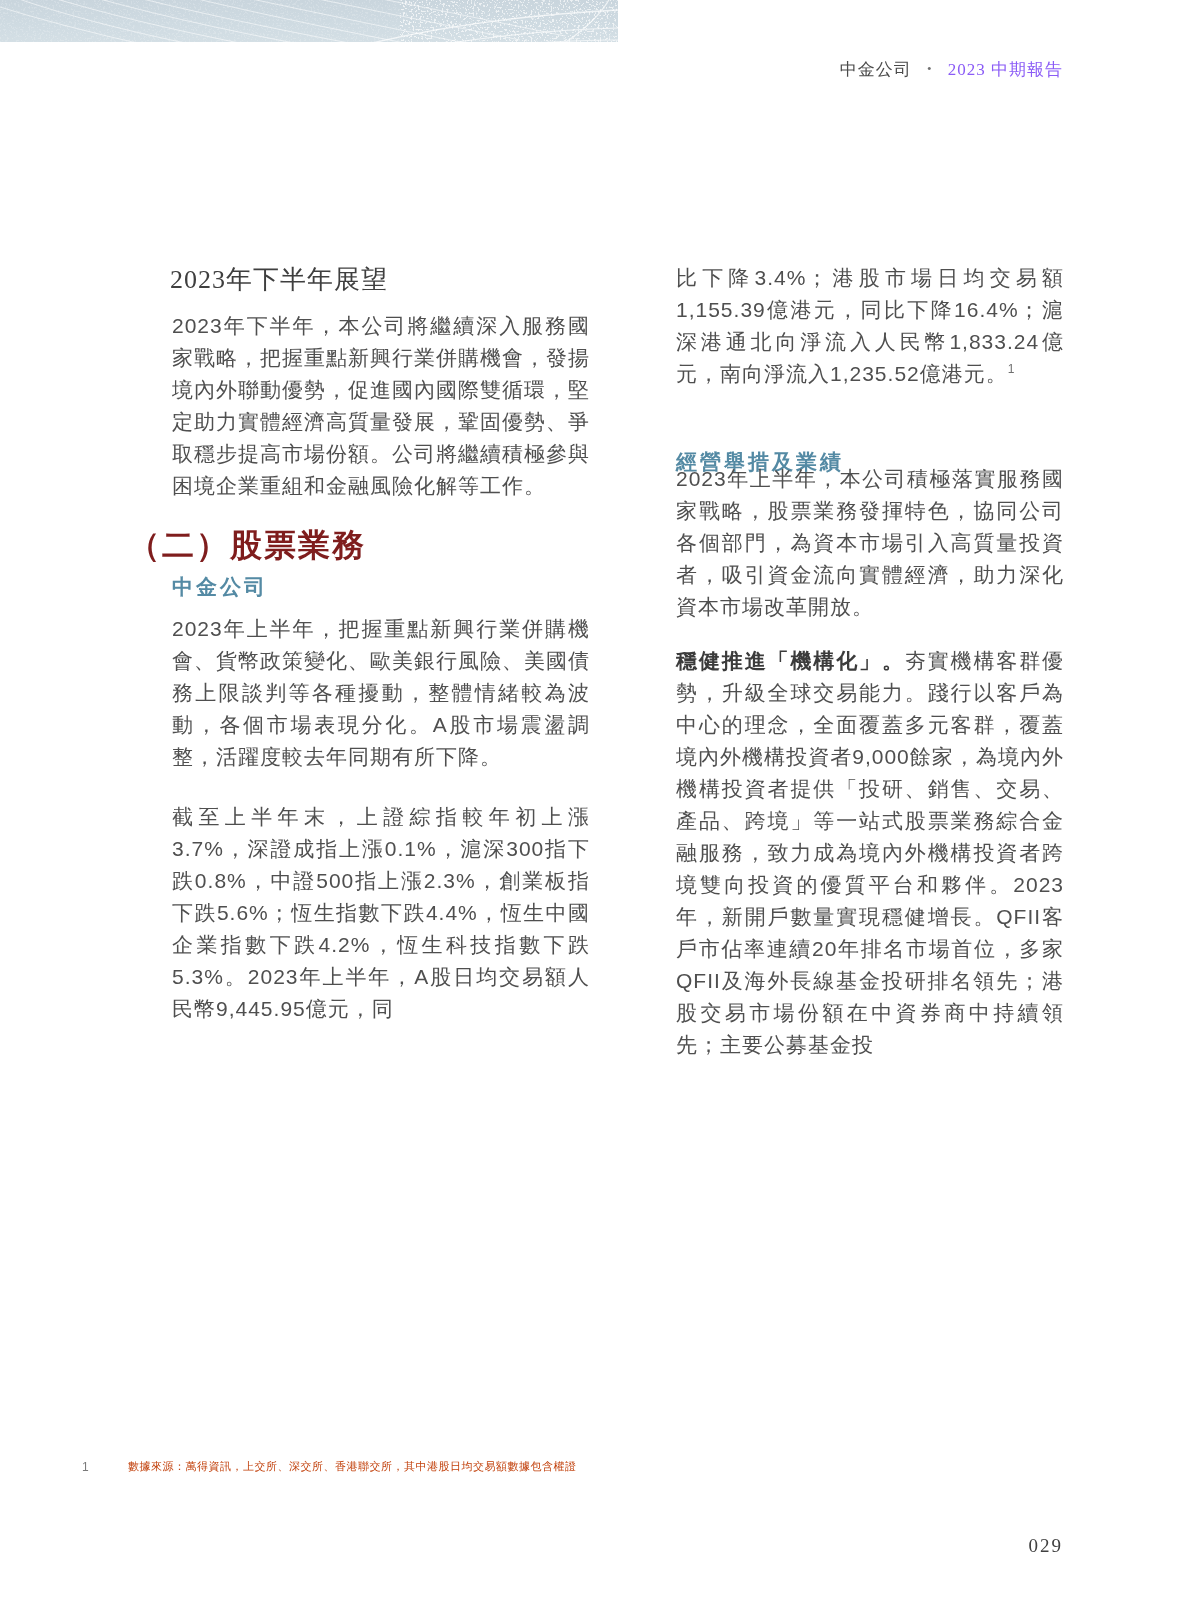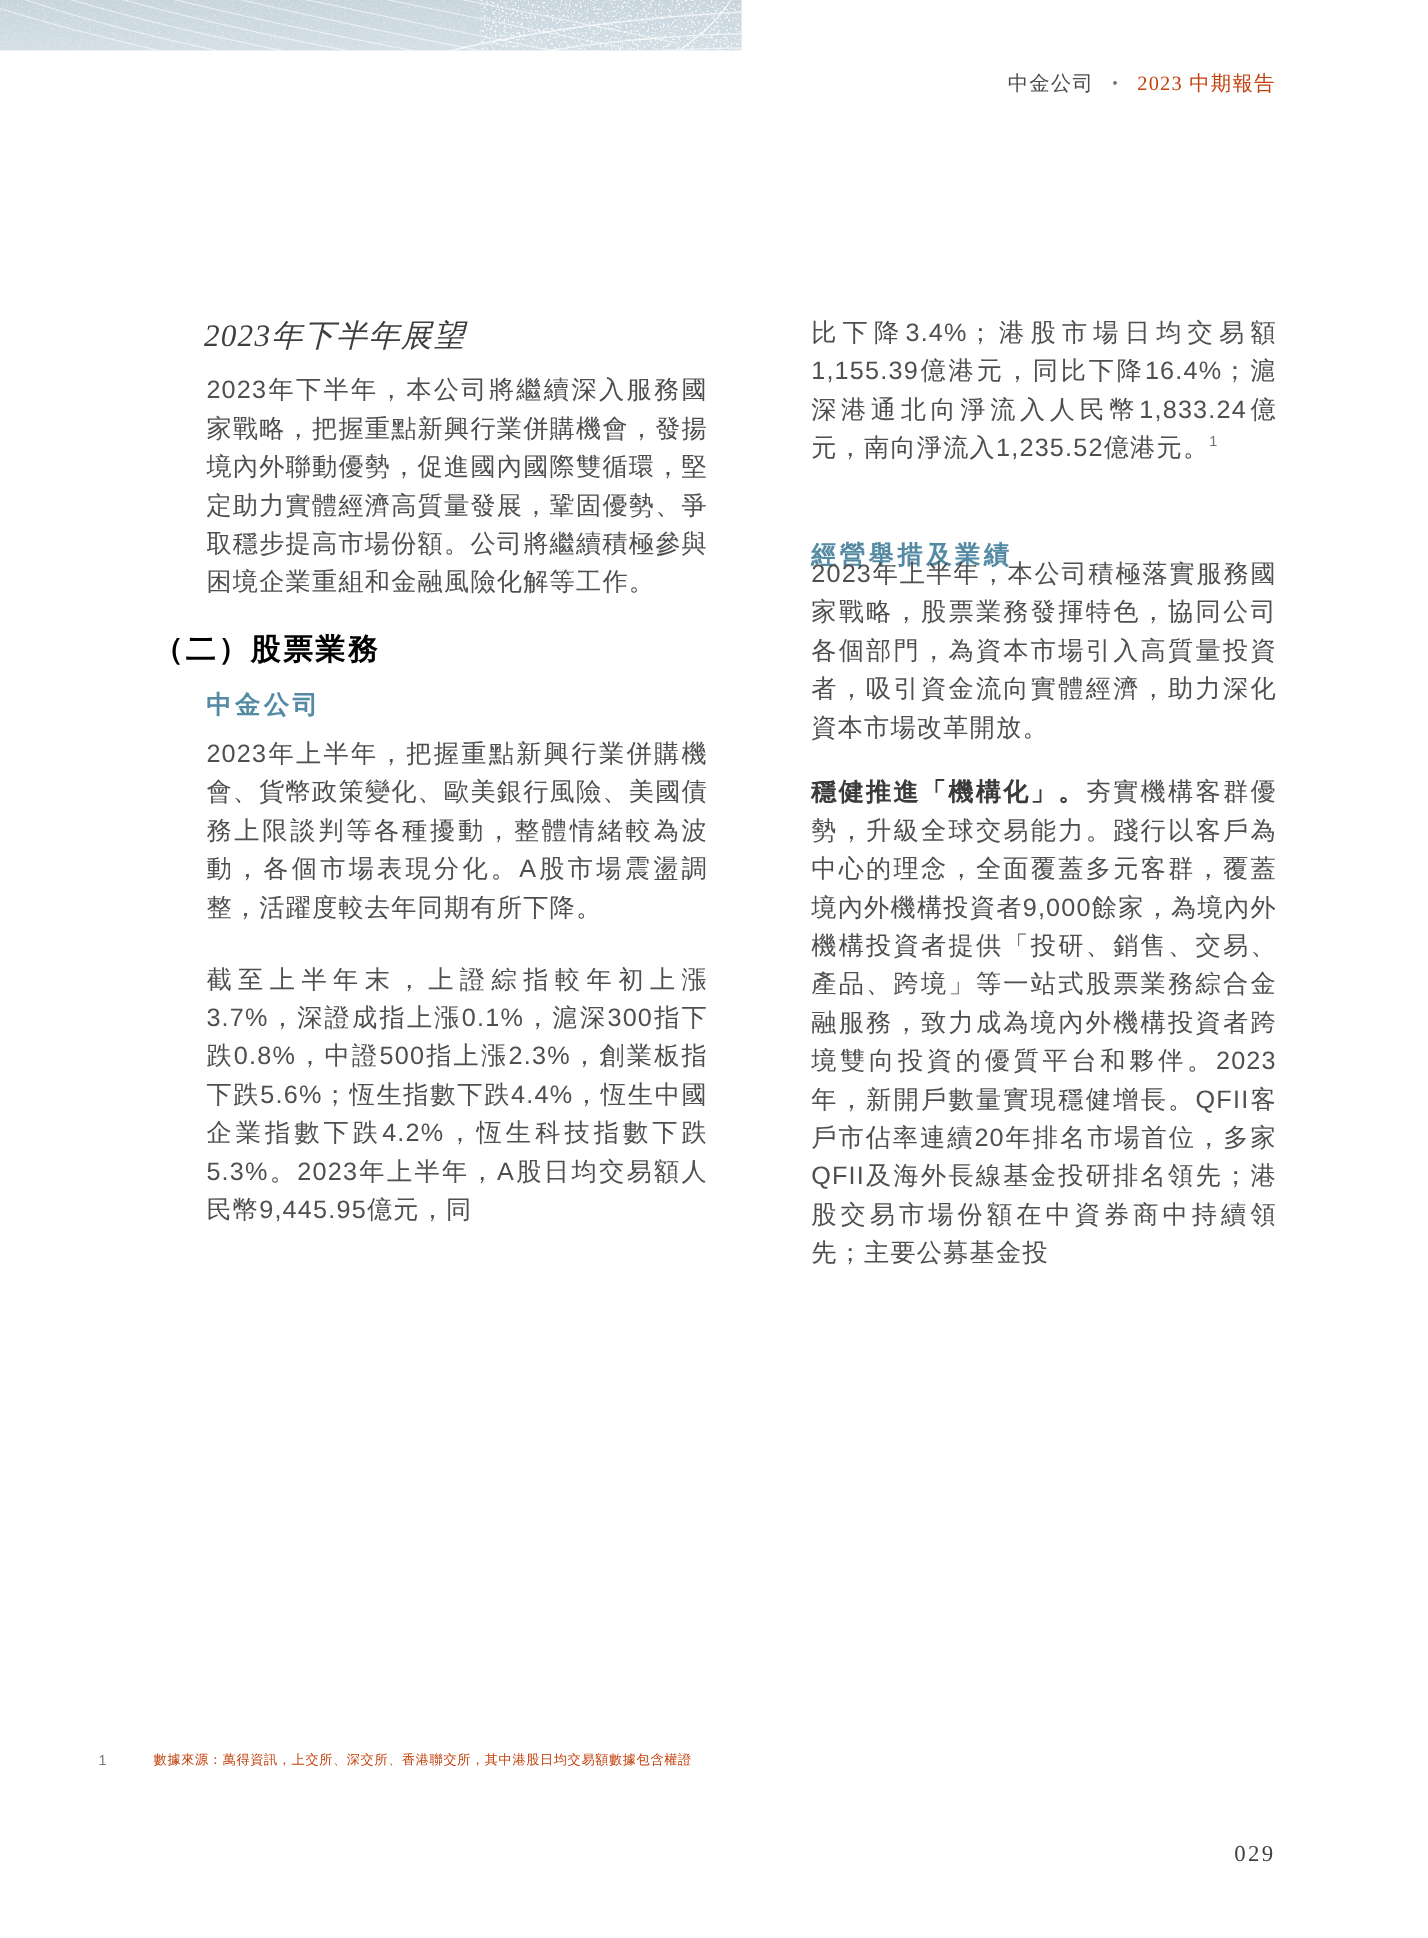--- a/index.html
+++ b/index.html
@@ -18,35 +18,35 @@
   }
   .band svg{display:block;width:618px;height:42px;}
   
   .header{
     position:absolute;top:58px;right:127px;
     font-family:"Liberation Serif","DejaVu Serif",serif;
     font-size:17px;letter-spacing:1px;white-space:nowrap;
   }
   .header .brand{color:#4a4a4a;}
   .header .dot{color:#6f6f6f;margin:0 10px;font-size:13px;vertical-align:2px;}
-  .header .rpt{color:#c2410c;}
+  .header .rpt{color:#8b5cf6;}
   .body-par{
     font-size:21px;line-height:32px;letter-spacing:1px;
     text-align:justify;color:#4f4f4f;
     text-justify:inter-character;
   }
   .outlook-heading{
     position:absolute;left:170px;top:262px;width:420px;
     font-family:"Liberation Serif","DejaVu Serif",serif;
-    font-style:italic;font-size:26px;color:#3f3f3f;letter-spacing:1px;
+    font-size:26px;color:#3f3f3f;letter-spacing:1px;
   }
   .p-outlook{position:absolute;left:172px;top:310px;width:418px;}
   .section-heading{
     position:absolute;left:128px;top:524px;
-    font-size:25px;font-weight:bold;color:#000000;letter-spacing:2px;
+    font-size:32px;font-weight:bold;color:#7f1d1d;letter-spacing:2px;
   }
   .subheading{
     font-size:21px;font-weight:bold;color:#548aa4;letter-spacing:3px;
   }
   .sub-market{position:absolute;left:172px;top:573px;}
   .p-market1{position:absolute;left:172px;top:613px;width:418px;}
   .p-market2{position:absolute;left:172px;top:801px;width:418px;}
   .p-cont{position:absolute;left:676px;top:262px;width:388px;}
   .sub-operations{position:absolute;left:676px;top:428px;margin-top:20px;}
   .p-operations{position:absolute;left:676px;top:463px;width:388px;}

